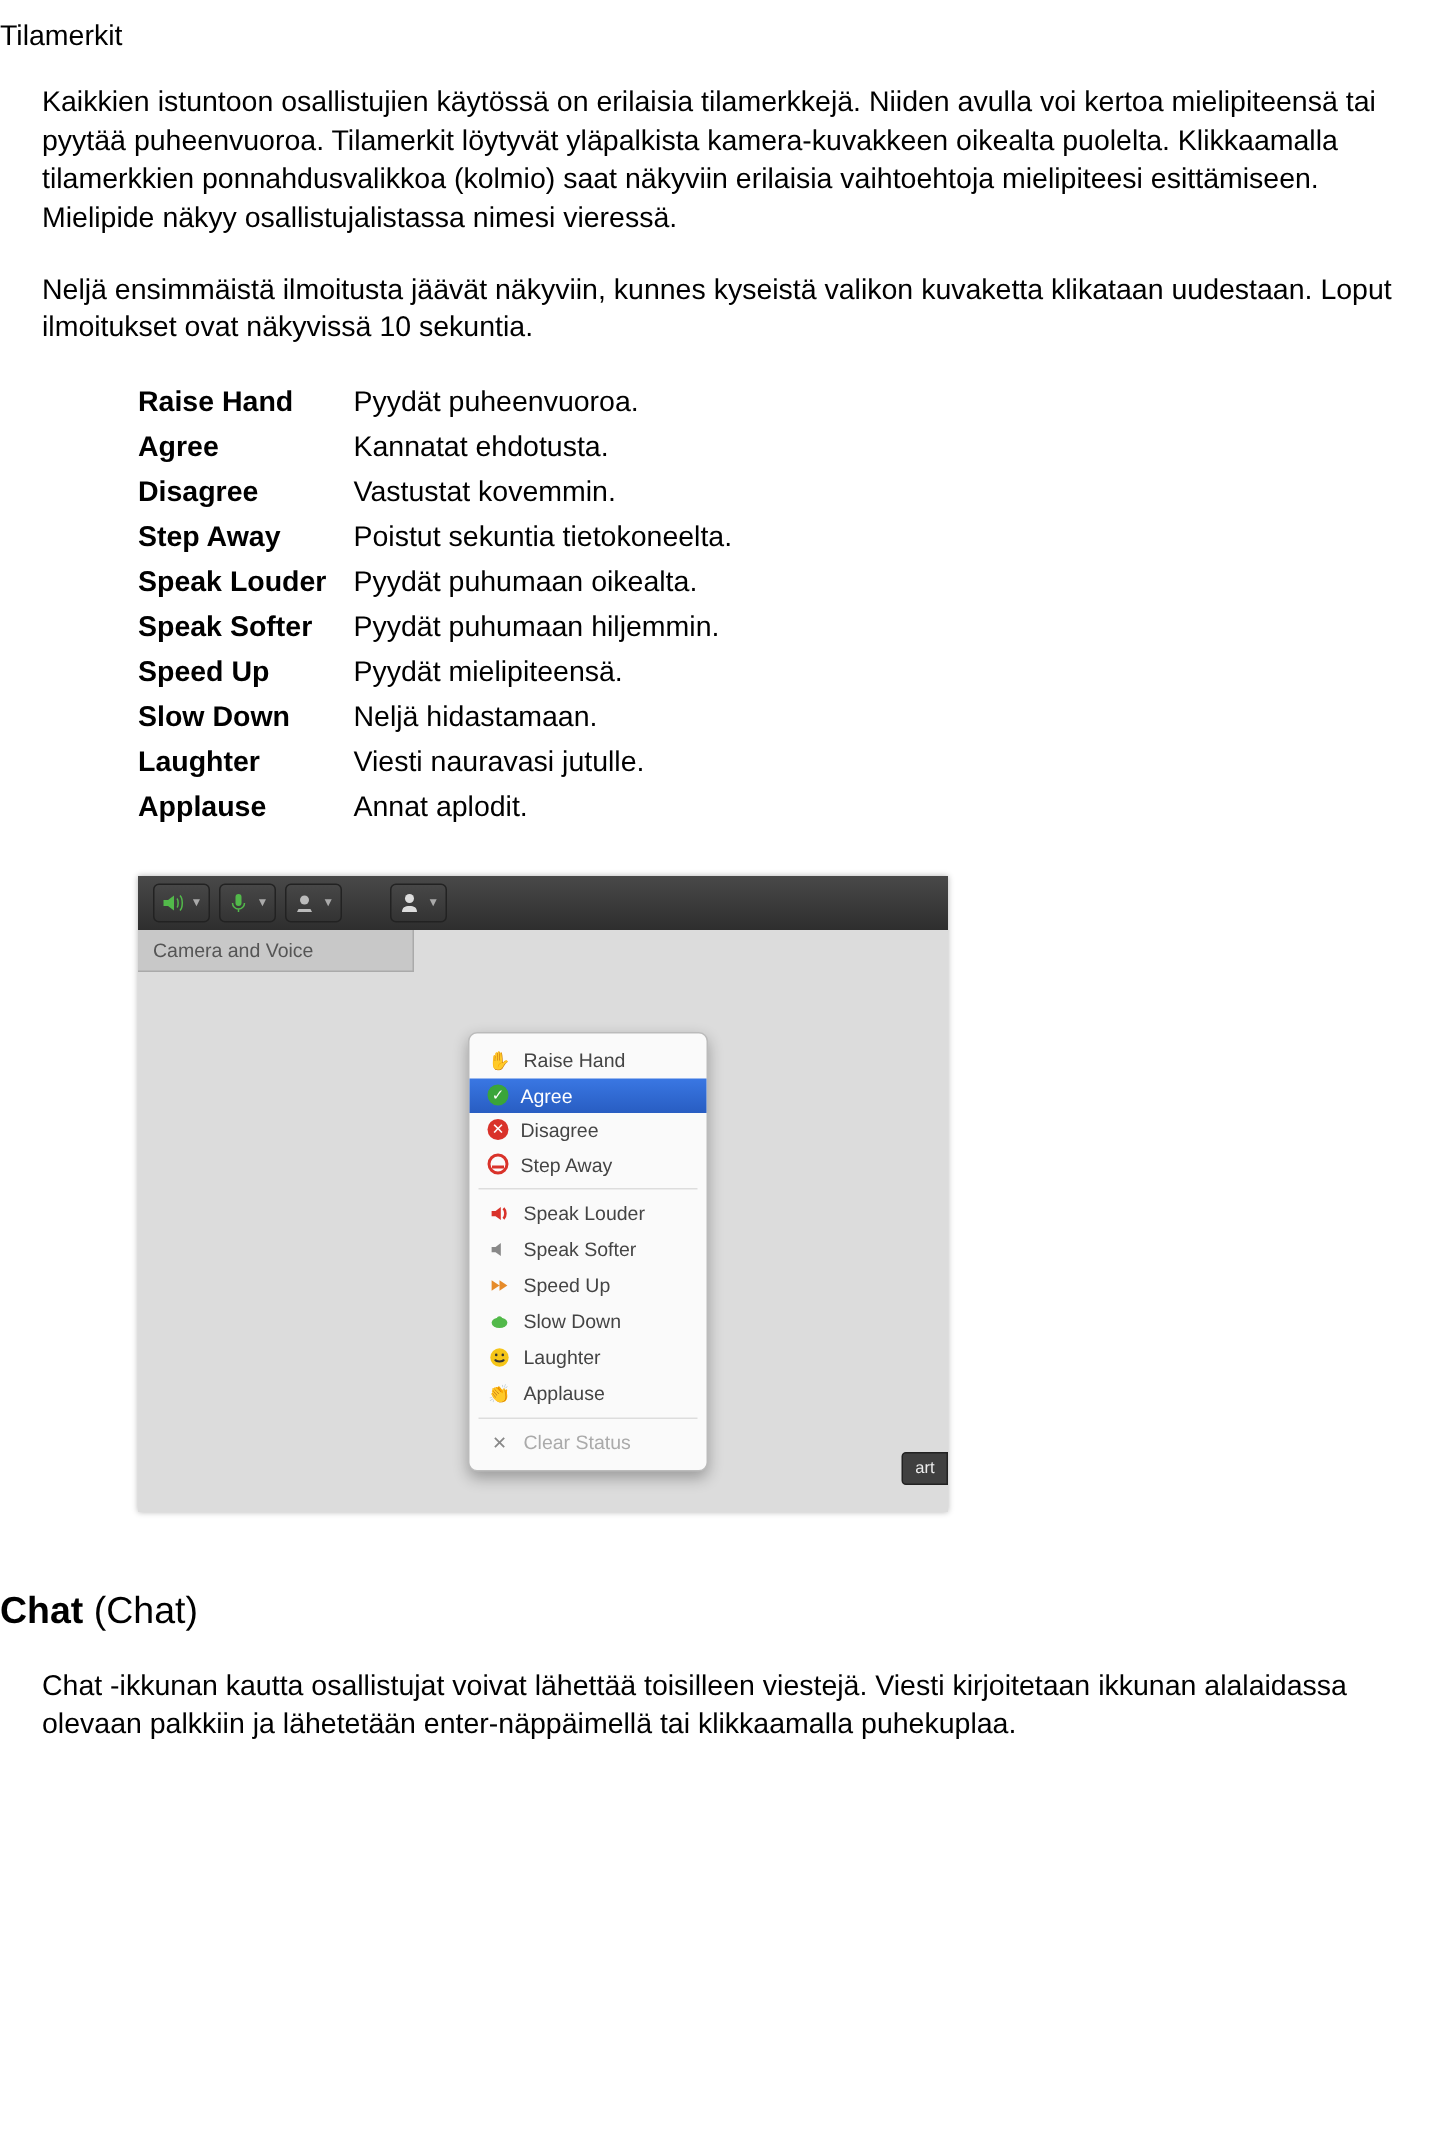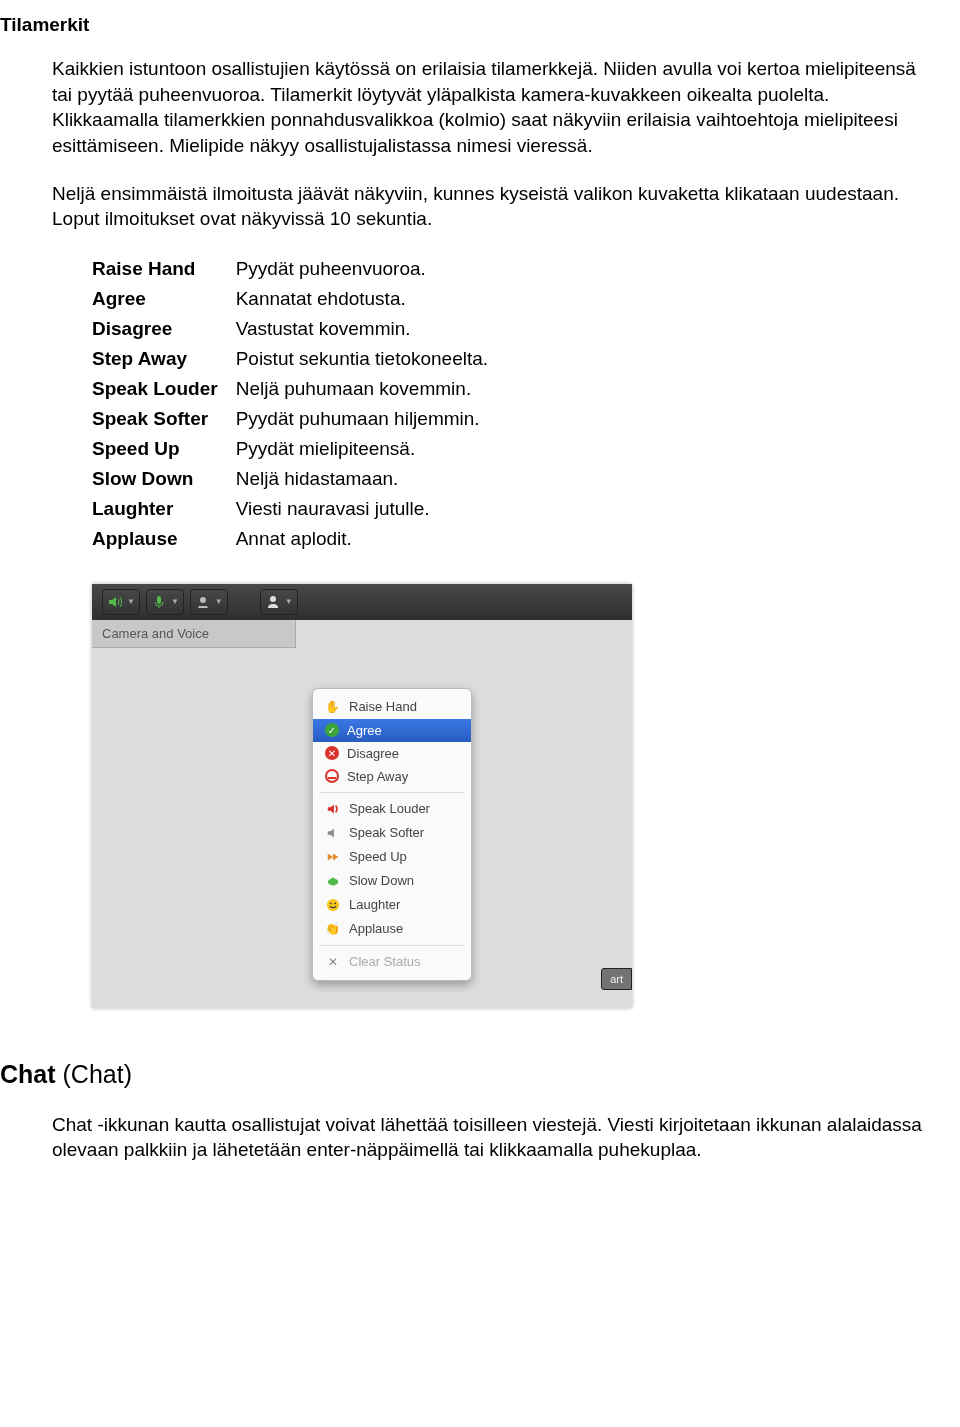--- a/index.html
+++ b/index.html
@@ -7,24 +7,24 @@
     font-size: 19px;
     color: #000;
     background: #fff;
     margin: 0;
     padding: 10px 20px 40px 0;
     width: 960px;
     box-sizing: border-box;
   }
   h2.sec-title {
     font-size: 19px;
-    font-weight: bold;
+    font-weight: normal;
     margin: 4px 0 20px 0;
   }
-  .indent1 { margin-left: 52px; }
+  .indent1 { margin-left: 28px; }
   .indent2 { margin-left: 92px; }
   p { margin: 0 0 22px 0; line-height: 1.35; }
   table.defs {
     border-collapse: collapse;
     margin-bottom: 30px;
   }
   table.defs td {
     padding: 4px 18px 4px 0;
     vertical-align: top;
     font-size: 19px;
@@ -67,21 +67,21 @@
     font-size: 8px;
     color: #aaa;
     margin-left: 4px;
   }
   .panel-tab {
     background: #c8c8c8;
     border-bottom: 1px solid #aaa;
     padding: 6px 10px;
     font-size: 13px;
     color: #555;
-    width: 204px;
+    width: 184px;
     border-right: 1px solid #aaa;
     box-sizing: border-box;
   }
   .panel-body {
     height: 360px;
     background: #dcdcdc;
     position: relative;
   }
   .menu {
     position: absolute;
@@ -118,21 +118,21 @@
     height: 16px;
     display: inline-flex;
     align-items: center;
     justify-content: center;
     font-size: 12px;
   }
   .start-bit {
     position: absolute;
     right: 0;
     bottom: 18px;
-    background: #737373;
+    background: #404040;
     color: #eee;
     font-size: 11px;
     padding: 4px 8px;
     border-radius: 3px 0 0 3px;
     border: 1px solid #222;
   }
 
   .chat-heading { font-size: 25px; margin: 50px 0 20px 0; }
   .chat-heading b { font-weight: bold; }
 
@@ -164,21 +164,21 @@
   <tr>
         <td class="term">Disagree</td>
         <td>Vastustat kovemmin.</td>
       </tr>
   <tr>
         <td class="term">Step Away</td>
         <td>Poistut sekuntia tietokoneelta.</td>
       </tr>
   <tr>
         <td class="term">Speak Louder</td>
-        <td>Neljä puhumaan kovemmin.</td>
+        <td>Pyydät puhumaan oikealta.</td>
       </tr>
   <tr>
         <td class="term">Speak Softer</td>
         <td>Pyydät puhumaan hiljemmin.</td>
       </tr>
   <tr>
         <td class="term">Speed Up</td>
         <td>Pyydät mielipiteensä.</td>
       </tr>
   <tr>

